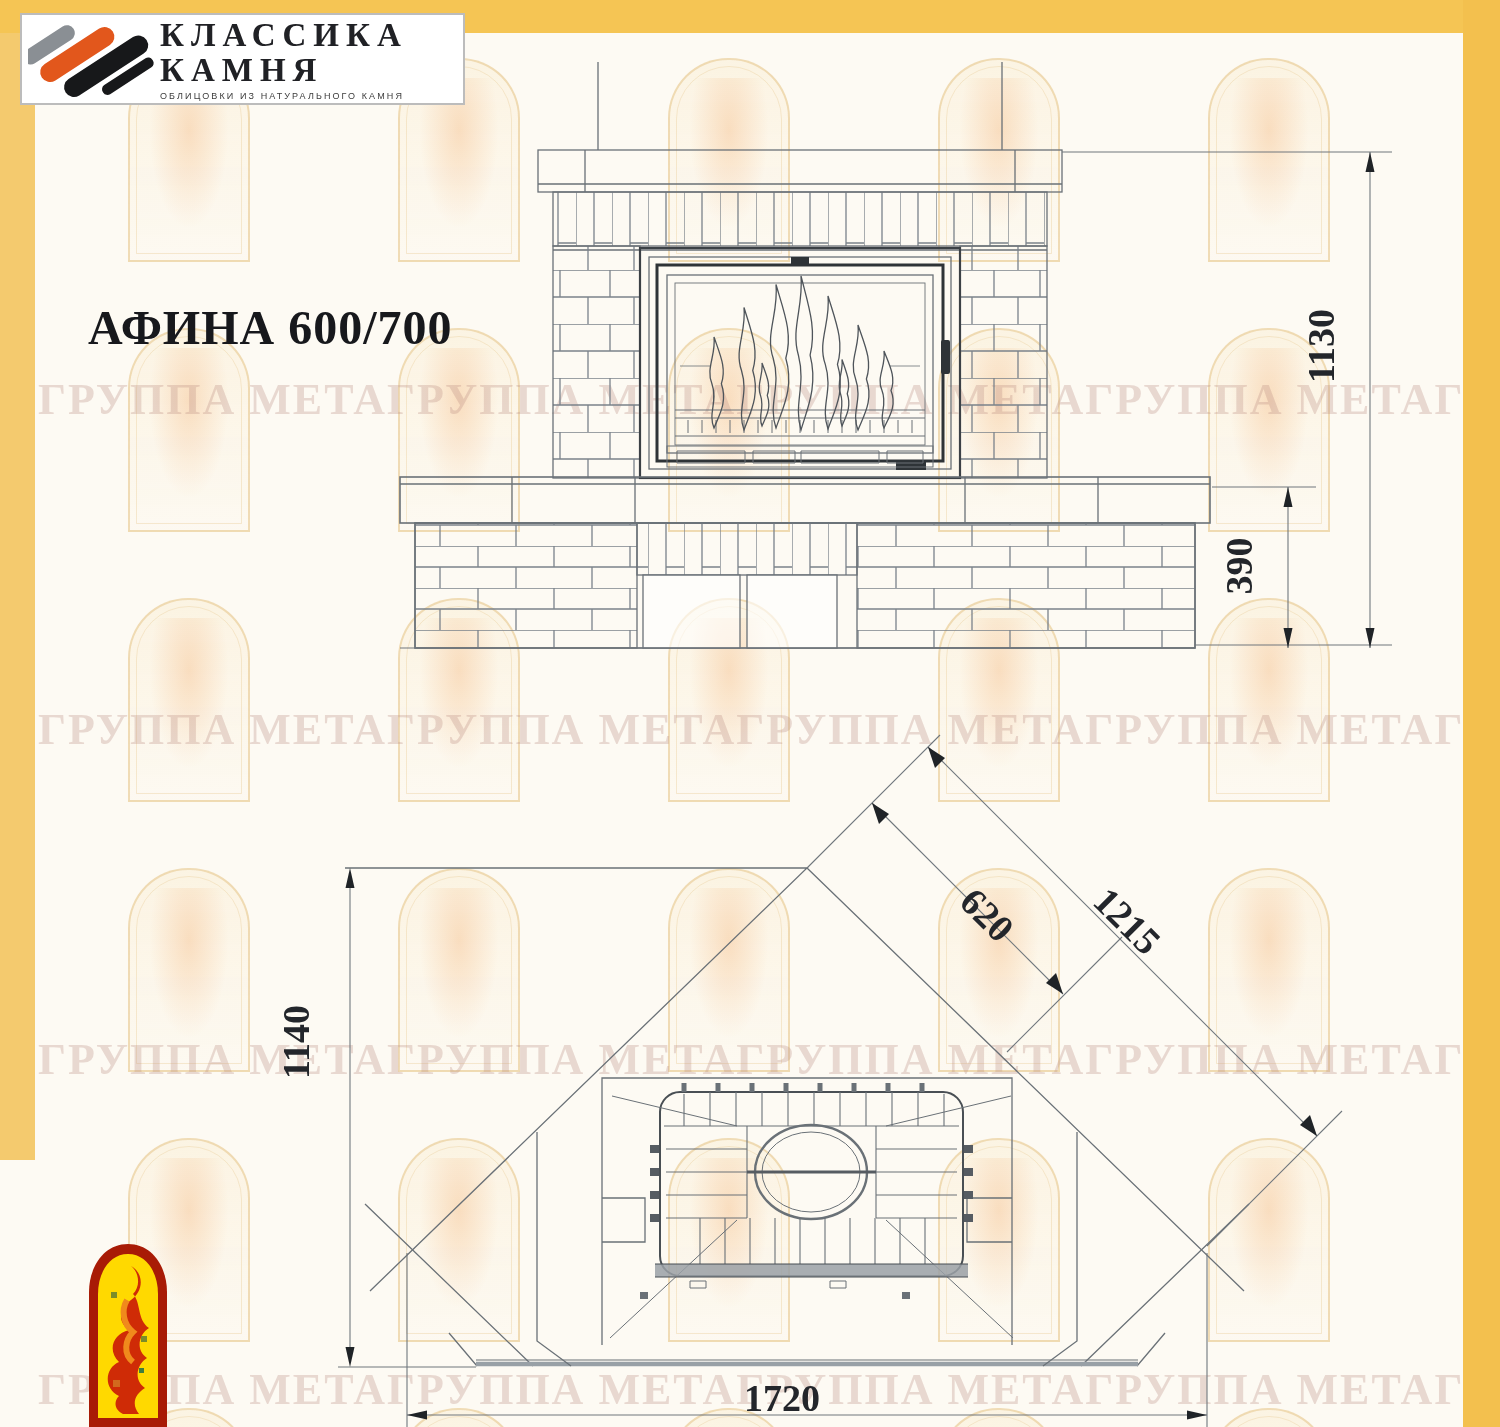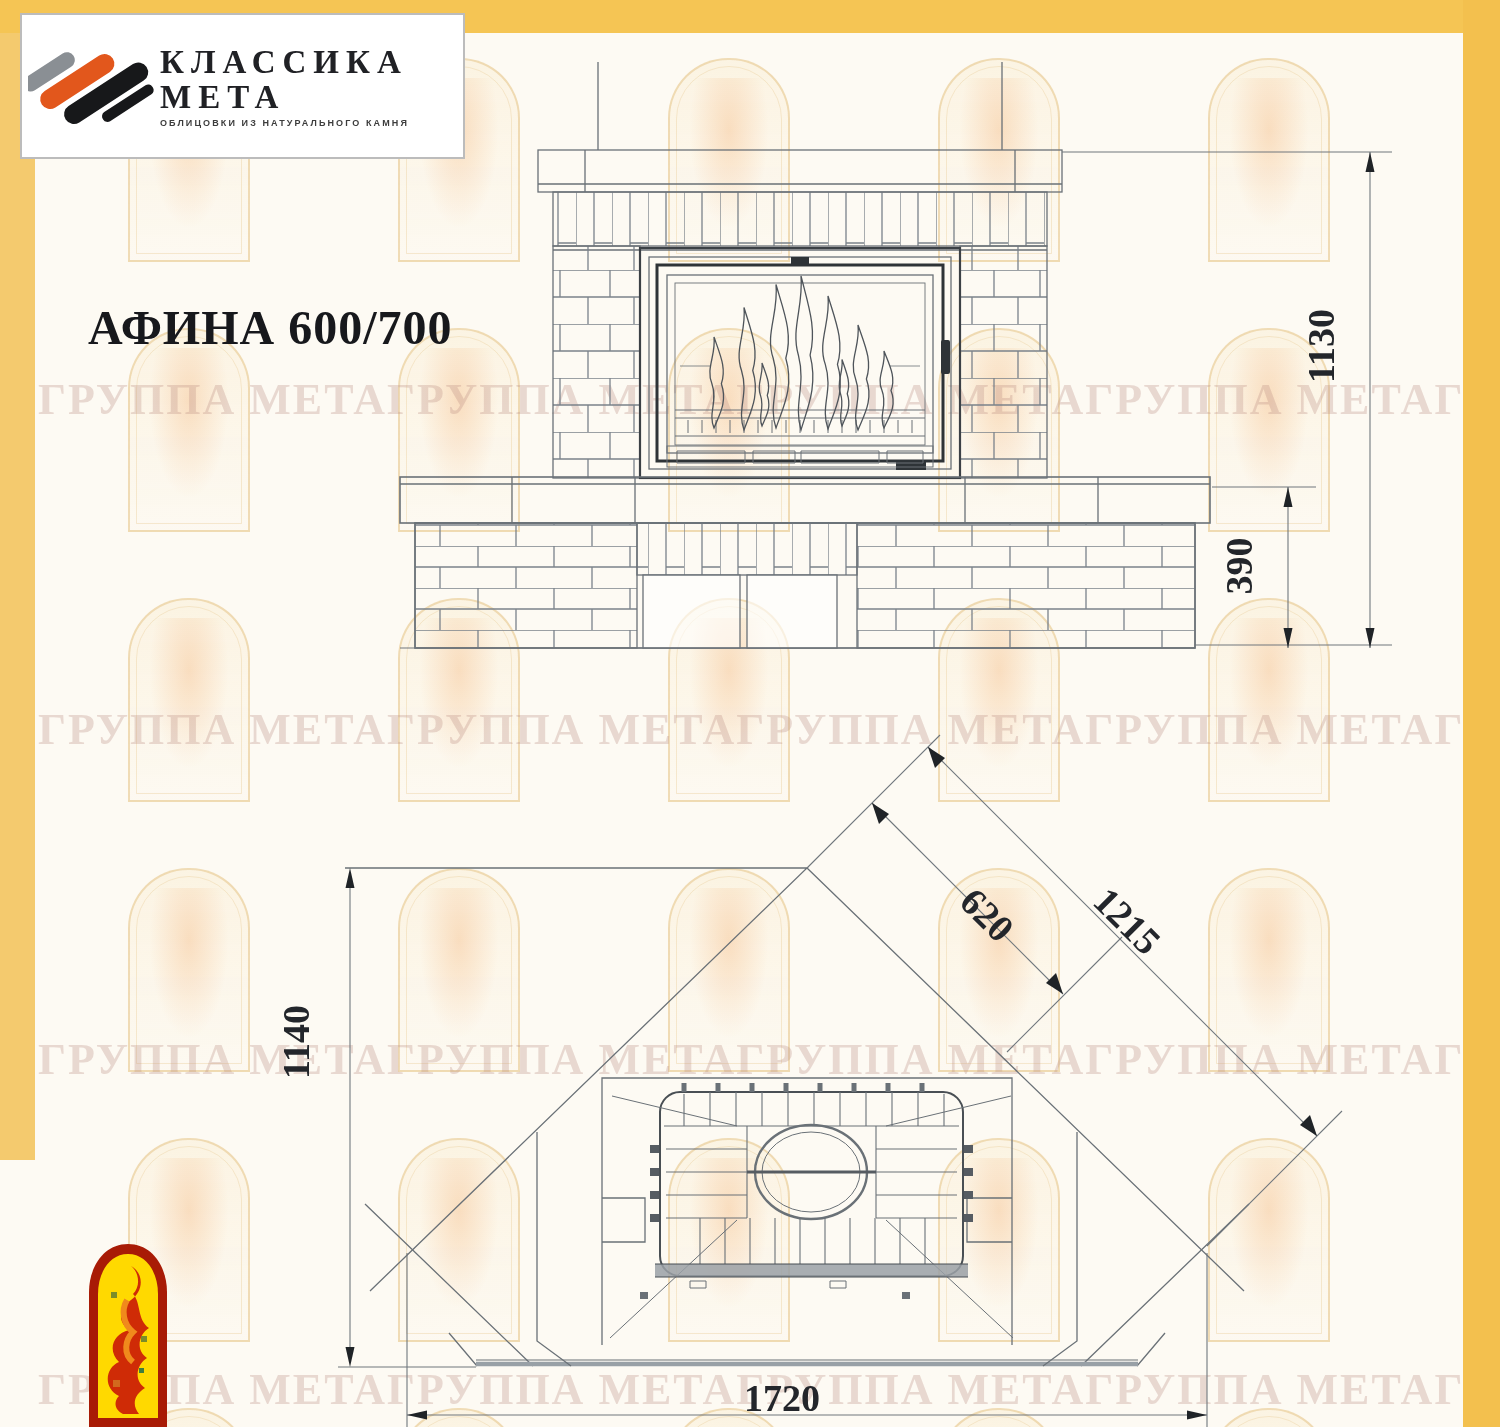--- a/index.html
+++ b/index.html
@@ -16,26 +16,26 @@
         background:linear-gradient(rgba(250,238,213,.55),rgba(252,245,230,.15))}
   .arch::before{content:"";position:absolute;inset:6px;border:1px solid rgba(238,214,170,.5);
         border-radius:54px 54px 0 0}
   .arch::after{content:"";position:absolute;inset:18px 14px;
         background:radial-gradient(ellipse at 50% 32%,rgba(242,166,98,.30),rgba(242,166,98,0) 62%)}
   
   .wmtext{position:absolute;left:38px;width:1424px;white-space:nowrap;overflow:hidden;
         font-weight:700;font-size:44px;line-height:44px;letter-spacing:2px;
         color:rgba(186,138,128,.30)}
   
-  #logo{position:absolute;left:20px;top:13px;width:445px;height:146px;background:#fff;
+  #logo{position:absolute;left:20px;top:13px;width:445px;height:92px;background:#fff;
         border:2px solid #bcbcbc;box-sizing:border-box;display:flex;align-items:center}
   #logo-mark{width:128px;height:100px;margin-left:6px;flex:none}
   #logo-text{margin-left:4px}
   .brand-line{font-weight:700;color:#202125;font-size:33px;line-height:35px;letter-spacing:7px}
-  #brand-sub{margin-top:3px;font-family:"Liberation Sans",sans-serif;font-size:9px;font-weight:700;
+  #brand-sub{margin-top:3px;font-family:"Liberation Sans",sans-serif;font-size:9px;font-weight:400;
         letter-spacing:2.1px;color:#3c3c3c}
   
   #page-title{position:absolute;left:88px;top:300px;font-size:48px;font-weight:700;
         color:#17181c;letter-spacing:1px}
   
   #emblem{position:absolute;left:83px;top:1240px;width:90px;height:187px}
   
   #drawing{position:absolute;left:0;top:0}
   .dimtxt{font-family:"Liberation Serif",serif;font-size:38px;font-weight:700;fill:#23262b}
 </style>
@@ -88,21 +88,21 @@
     <svg id="logo-mark" viewBox="0 0 130 100">
       <g transform="rotate(-33 65 50)">
         <rect x="6" y="6" width="60" height="16" rx="8" fill="#8a8f94"></rect>
         <rect x="12" y="28" width="86" height="20" rx="10" fill="#e2571c"></rect>
         <rect x="24" y="54" width="98" height="20" rx="10" fill="#17181a"></rect>
         <rect x="56" y="79" width="60" height="11" rx="5" fill="#17181a"></rect>
       </g>
     </svg>
     <div id="logo-text">
       <div class="brand-line">КЛАССИКА</div>
-      <div class="brand-line">МЕТА</div>
+      <div class="brand-line">КАМНЯ</div>
       <div id="brand-sub">ОБЛИЦОВКИ ИЗ НАТУРАЛЬНОГО КАМНЯ</div>
     </div>
   </div>
 
   <div id="page-title">АФИНА 600/700</div>
 
   <svg id="drawing" width="1500" height="1427" viewBox="0 0 1500 1427">
     <defs>
       <pattern id="pa" width="96" height="54" patternUnits="userSpaceOnUse">
         <path d="M0,0 H96 M0,27 H96 M34,0 V27 M80,0 V27 M12,27 V54 M58,27 V54" stroke="#7a828a" stroke-width="1.3" fill="none"></path>

